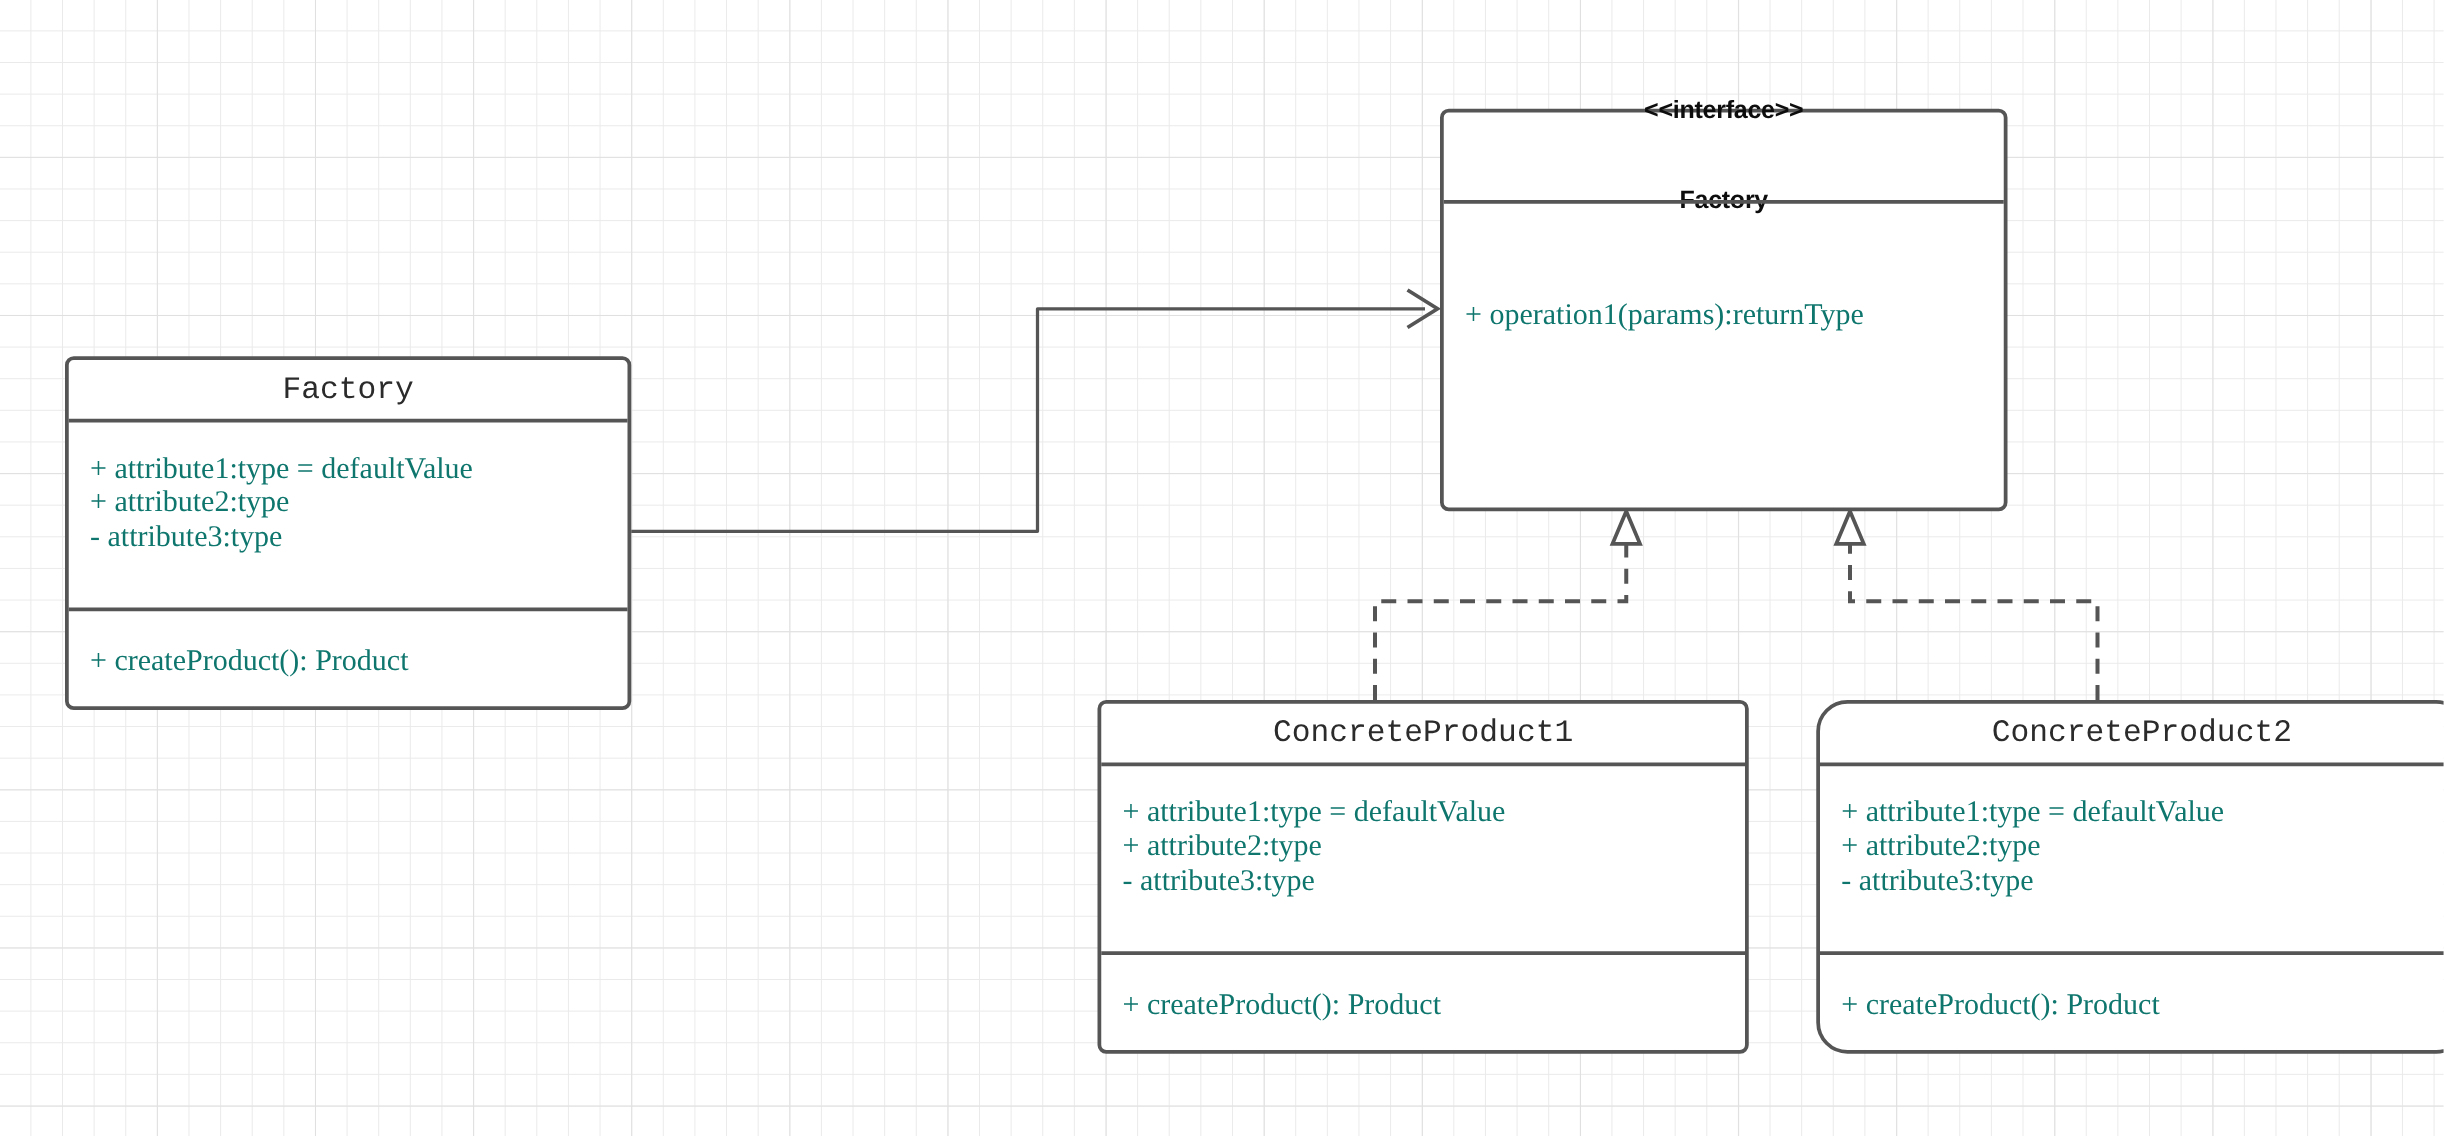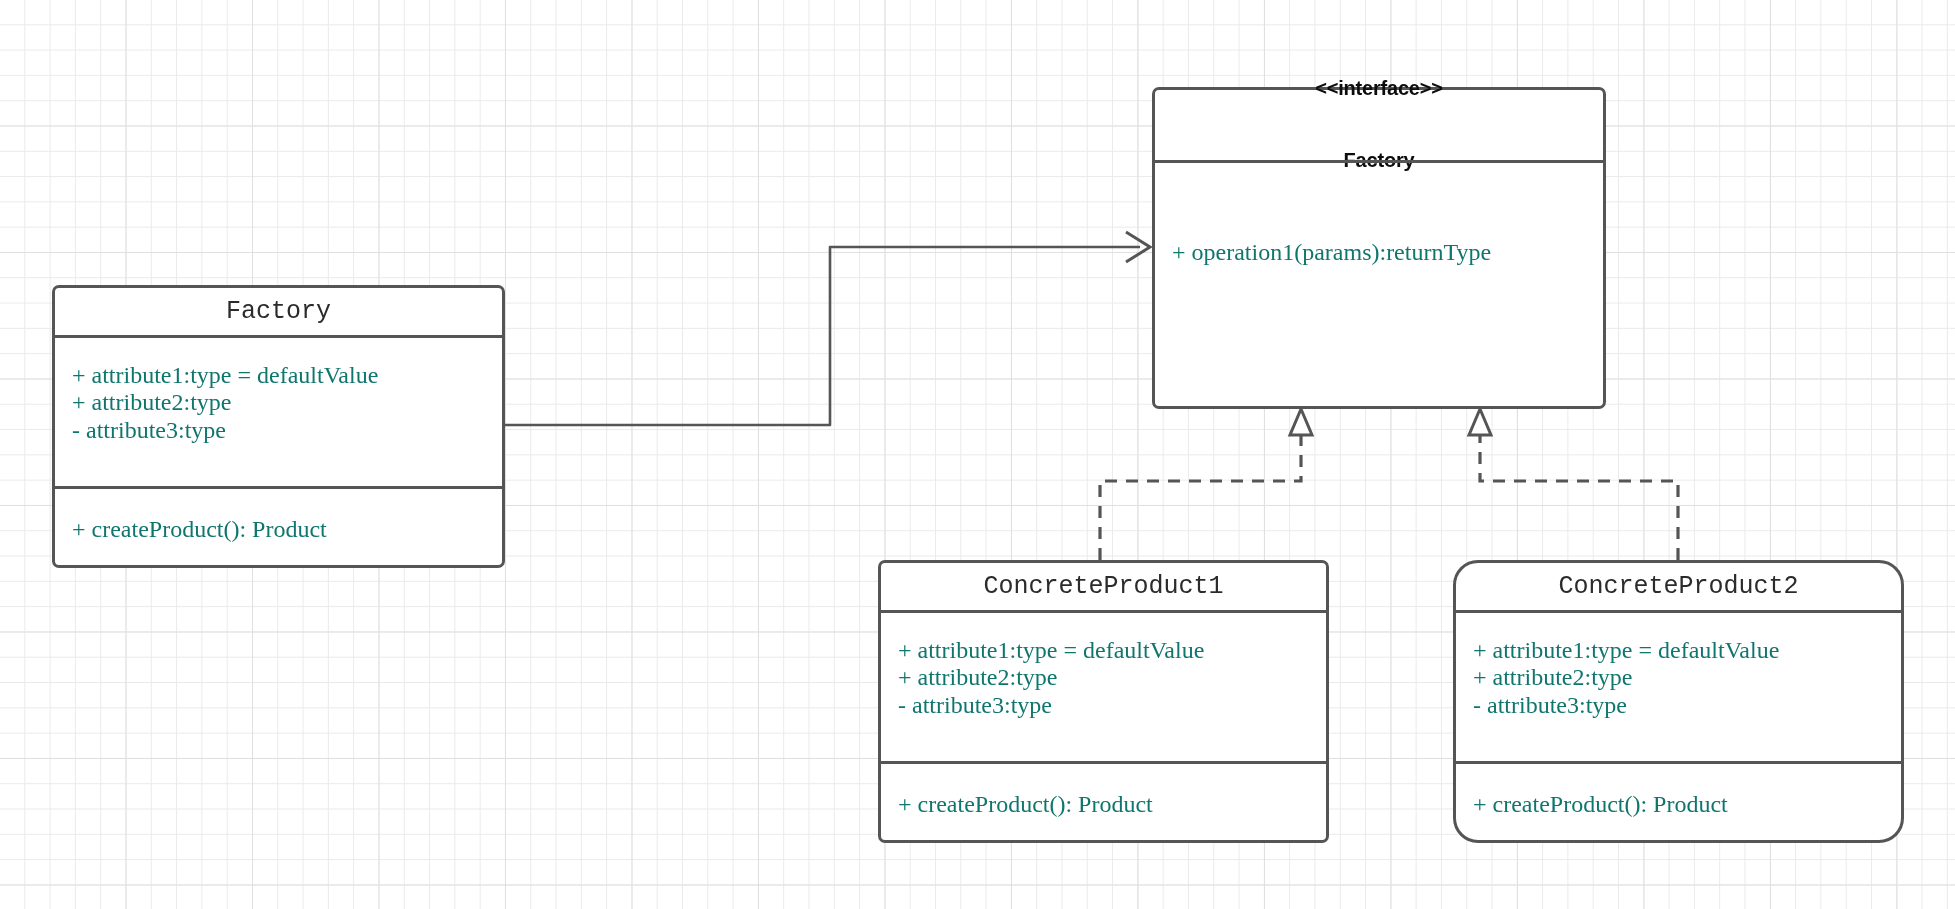--- a/index.html
+++ b/index.html
@@ -99,21 +99,21 @@
   #class-product .title-bar { height: 70px; gap: 48px; }
   #class-product .members  { flex: 1; padding-top: 76px; }
 
   
   #class-factory { left: 52px; top: 285px; width: 453px; height: 283px; }
   #class-factory .title-bar  { height: 47px; }
   #class-factory .attrs      { height: 151px; padding-top: 24px; }
   #class-factory .ops        { flex: 1; padding-top: 27px; }
 
   
-  .concrete { top: 560px; width: 451px; height: 283px; }
+  .concrete { top: 560px; width: 521px; height: 283px; }
   #class-concrete1 { left: 878px; }
   #class-concrete2 { left: 1453px; border-radius: 25px; }
   .concrete .title-bar { height: 47px; }
   .concrete .attrs     { height: 151px; padding-top: 24px; }
   .concrete .ops       { flex: 1; padding-top: 27px; }
 </style>
 </head>
 <body>
 
 <div id="canvas">

